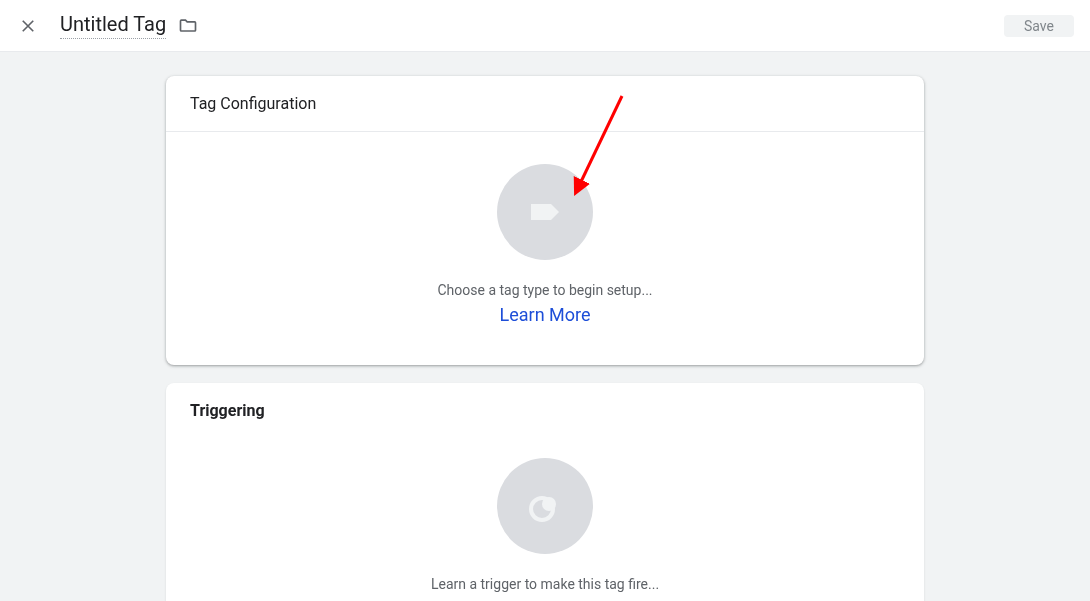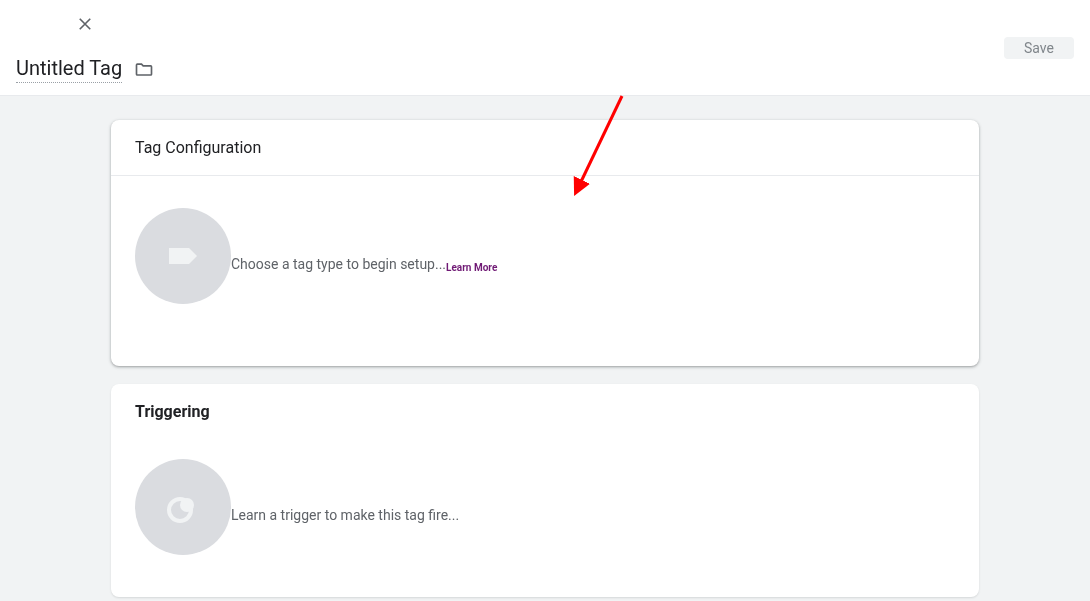--- a/index.html
+++ b/index.html
@@ -16,21 +16,20 @@
       align-items: center;
       justify-content: space-between;
       padding: 12px 16px;
       background: #fff;
       border-bottom: 1px solid #e8eaed;
     }
     .header-left {
       display: flex;
       align-items: center;
       gap: 20px;
-      flex-direction: column;
     }
     .close-btn {
       color: #5f6368;
       cursor: pointer;
       display: flex;
       align-items: center;
       justify-content: center;
       width: 24px;
       height: 24px;
     }
@@ -62,62 +61,62 @@
       cursor: pointer;
       font-family: inherit;
     }
     .page-body {
       background: #f1f3f4;
       min-height: calc(601px - 62px);
       padding: 24px 0;
     }
     .card {
       background: #fff;
-      width: 868px;
+      width: 758px;
       margin: 0 auto 18px auto;
       border-radius: 8px;
       box-shadow: 0 1px 2px rgba(60,64,67,0.3), 0 1px 3px 1px rgba(60,64,67,0.15);
     }
     .card-2 { box-shadow: 0 1px 2px rgba(60,64,67,0.15); }
     .card-title {
       padding: 18px 24px;
       font-size: 16px;
       color: #202124;
       font-weight: 400;
       border-bottom: 1px solid #e8eaed;
     }
     .card-title.no-border { border-bottom: none; font-weight: bold; }
     .card-body {
       padding: 32px 24px 40px 24px;
       display: flex;
-      flex-direction: row;
+      flex-direction: column;
       align-items: center;
       cursor: pointer;
     }
     .placeholder-circle {
       width: 96px;
       height: 96px;
       border-radius: 50%;
       background: #dadce0;
       display: flex;
       align-items: center;
       justify-content: center;
       margin-bottom: 22px;
     }
     .placeholder-circle svg { width: 40px; height: 40px; }
     .placeholder-text {
       color: #5f6368;
       font-size: 14px;
       margin-bottom: 6px;
     }
     .learn-more {
-      color: #701a75;
-      font-size: 10px;
+      color: #1d4ed8;
+      font-size: 18px;
       text-decoration: none;
-      font-weight: 700;
+      font-weight: 400;
     }
     .arrow-overlay {
       position: absolute;
       left: 560px;
       top: 90px;
       pointer-events: none;
     }
   </style>
 </head>
 <body>

